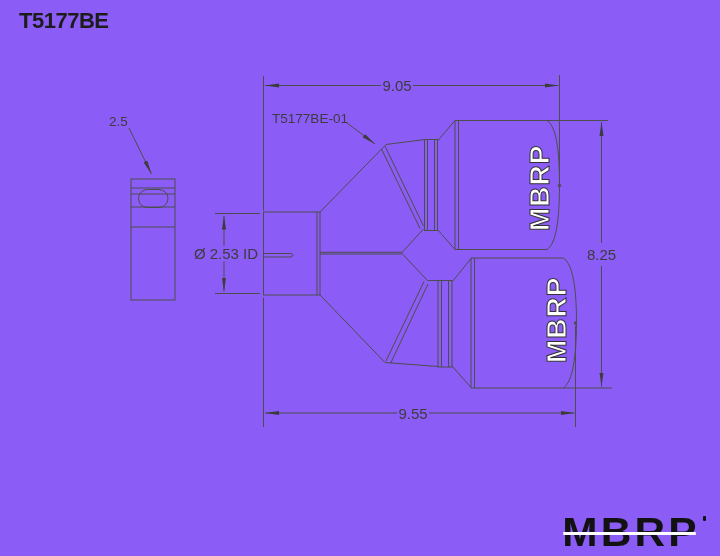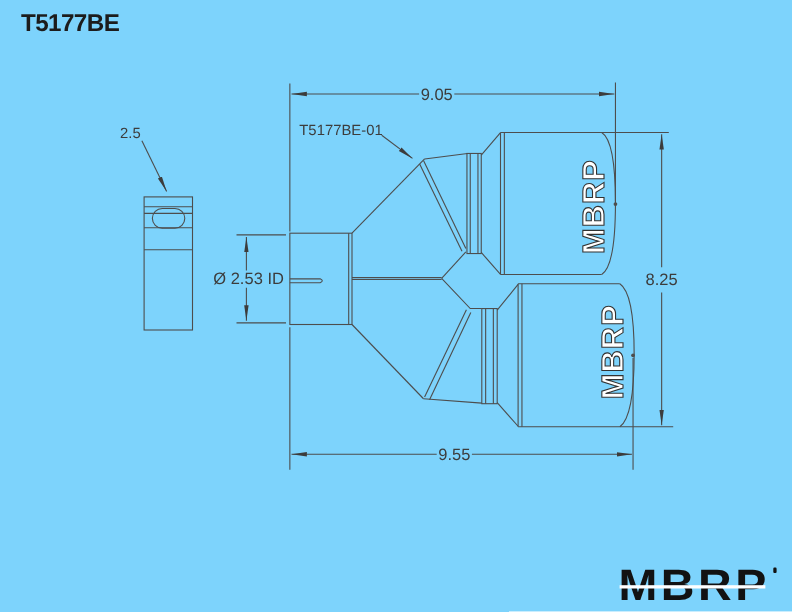--- a/index.html
+++ b/index.html
@@ -1,16 +1,16 @@
 <!DOCTYPE html>
 <html><head>
 <meta charset="utf-8">
 <style>
   html,body{margin:0;padding:0;background:#fff;}
-  #page{position:relative;width:720px;height:556px;background:#7dd3fc;overflow:hidden;
+  #page{position:relative;width:720px;height:556px;background:#8b5cf6;overflow:hidden;
         font-family:"Liberation Sans",sans-serif;}
   .title{position:absolute;left:19px;top:8px;font-size:22px;font-weight:bold;
          letter-spacing:-0.5px;color:#1c1c1c;}
   svg{position:absolute;left:0;top:0;}
   svg .ln{stroke:#4d4d4d;stroke-width:1;fill:none;stroke-linecap:butt;}
   svg text{font-family:"Liberation Sans",sans-serif;fill:#3c3c3c;}
   svg .dim{font-size:15px;}
   svg .dim-sm{font-size:13.5px;}
   svg .brand{font-size:28px;font-weight:bold;letter-spacing:1px;
              fill:#ffffff;stroke:#323232;stroke-width:1;}

